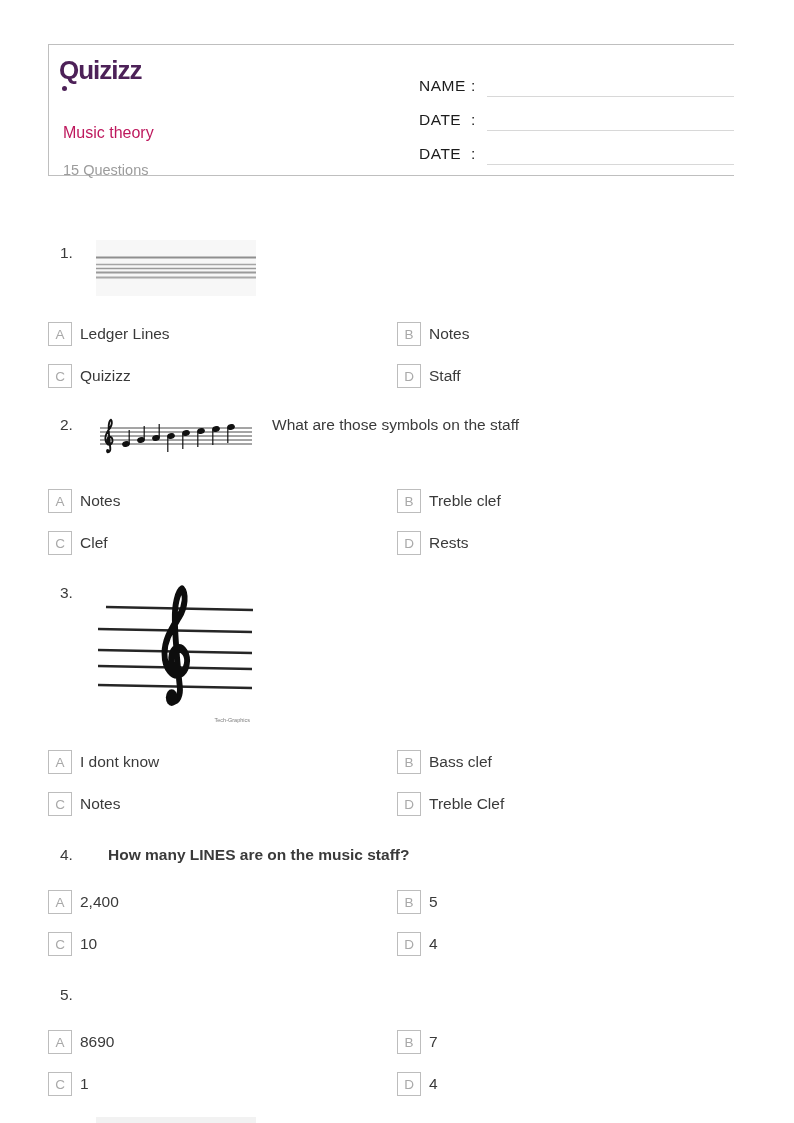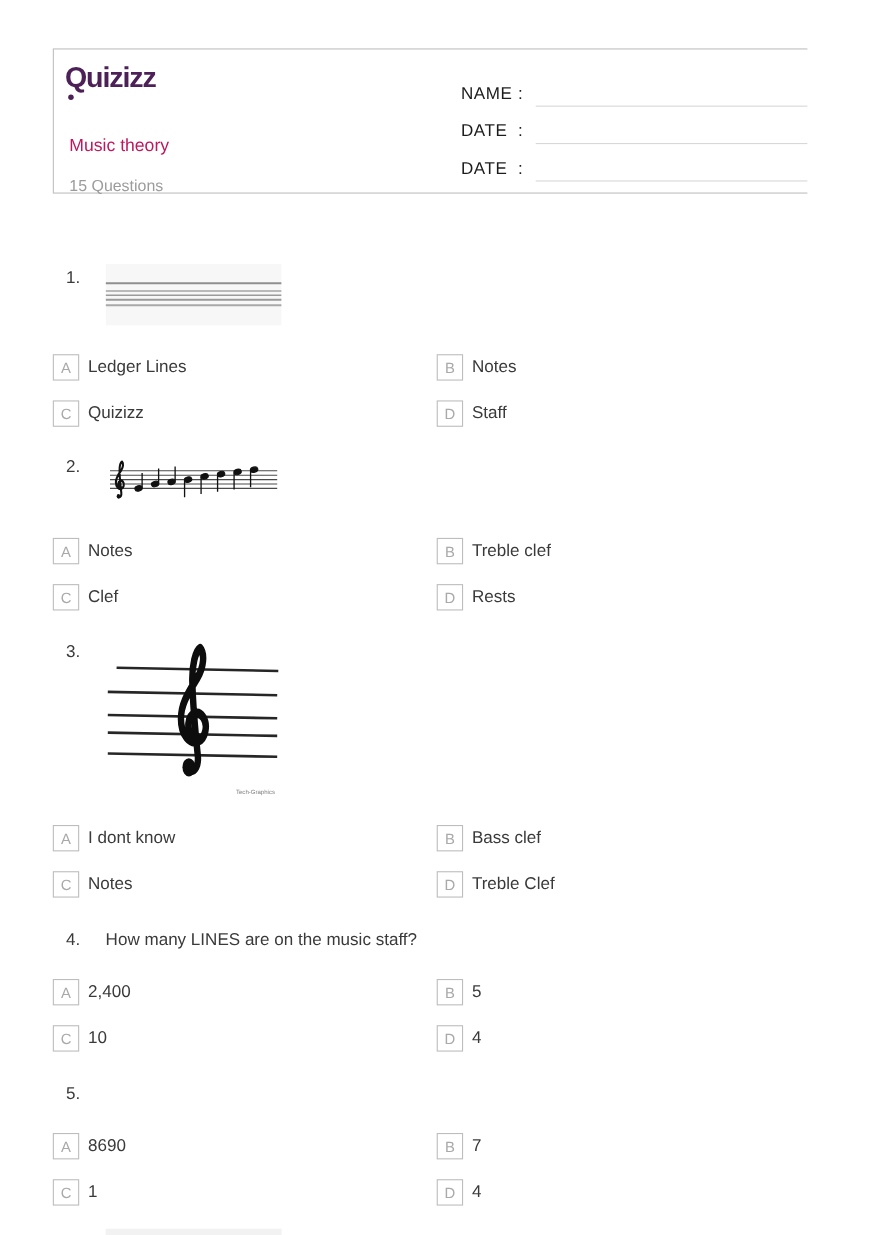--- a/index.html
+++ b/index.html
@@ -20,21 +20,21 @@
   .fields{position:absolute;left:370px;top:24px;width:317px;}
   .field{display:flex;align-items:center;height:34px;font-size:15.5px;color:#1c1c1c;letter-spacing:.5px;}
   .field-label{width:52px;}
   .field-colon{width:8px;}
   .field-line{flex:1;margin-left:8px;border-bottom:1px solid #d8d8d8;height:1px;align-self:flex-end;margin-bottom:6px;}
   
   .qhead{position:absolute;left:48px;width:698px;display:flex;align-items:flex-start;}
   .qnum{flex:0 0 48px;box-sizing:border-box;padding:6px 0 0 12px;font-size:15.5px;color:#3a3a3a;}
   .qmedia{flex:0 0 160px;margin-top:2px;line-height:0;}
   .qtext{margin-left:16px;padding-top:6px;font-size:15.5px;color:#3a3a3a;}
-  .qtext.noimg{margin-left:0;}
+  .qtext.noimg{margin-left:12px;font-weight:bold;}
   .optrow{position:absolute;left:48px;width:698px;display:flex;}
   .opt{display:flex;align-items:center;width:355px;}
   .optbox{flex:0 0 24px;width:24px;height:24px;box-sizing:border-box;border:1px solid #bdbdbd;
           display:flex;align-items:center;justify-content:center;
           font-size:13.5px;color:#a9a9a9;background:#fff;}
   .optlabel{margin-left:8px;font-size:15.5px;color:#3a3a3a;}
   
   .next-sliver{position:absolute;left:96px;top:1117px;width:160px;height:6px;background:#f2f2f2;}
   svg{display:block;}
 </style>
@@ -128,20 +128,21 @@
           <line x1="86.8" y1="21.5" x2="86.8" y2="37" stroke-width="1.2"></line>
           <ellipse cx="105" cy="19" rx="3.4" ry="2.4" transform="rotate(-15 105 19)"></ellipse>
           <line x1="101.8" y1="19.5" x2="101.8" y2="35" stroke-width="1.2"></line>
           <ellipse cx="120" cy="17" rx="3.4" ry="2.4" transform="rotate(-15 120 17)"></ellipse>
           <line x1="116.8" y1="17.5" x2="116.8" y2="33" stroke-width="1.2"></line>
           <ellipse cx="135" cy="15" rx="3.4" ry="2.4" transform="rotate(-15 135 15)"></ellipse>
           <line x1="131.8" y1="15.5" x2="131.8" y2="31" stroke-width="1.2"></line>
         </g>
       </svg>
     </div>
+    <div class="qtext">What are those symbols on the staff</div>
   </div>
   <div class="optrow" style="top:489px;">
     <div class="opt">
       <span class="optbox">A</span>
       <span class="optlabel">Notes</span>
     </div>
     <div class="opt">
       <span class="optbox">B</span>
       <span class="optlabel">Treble clef</span>
     </div>

